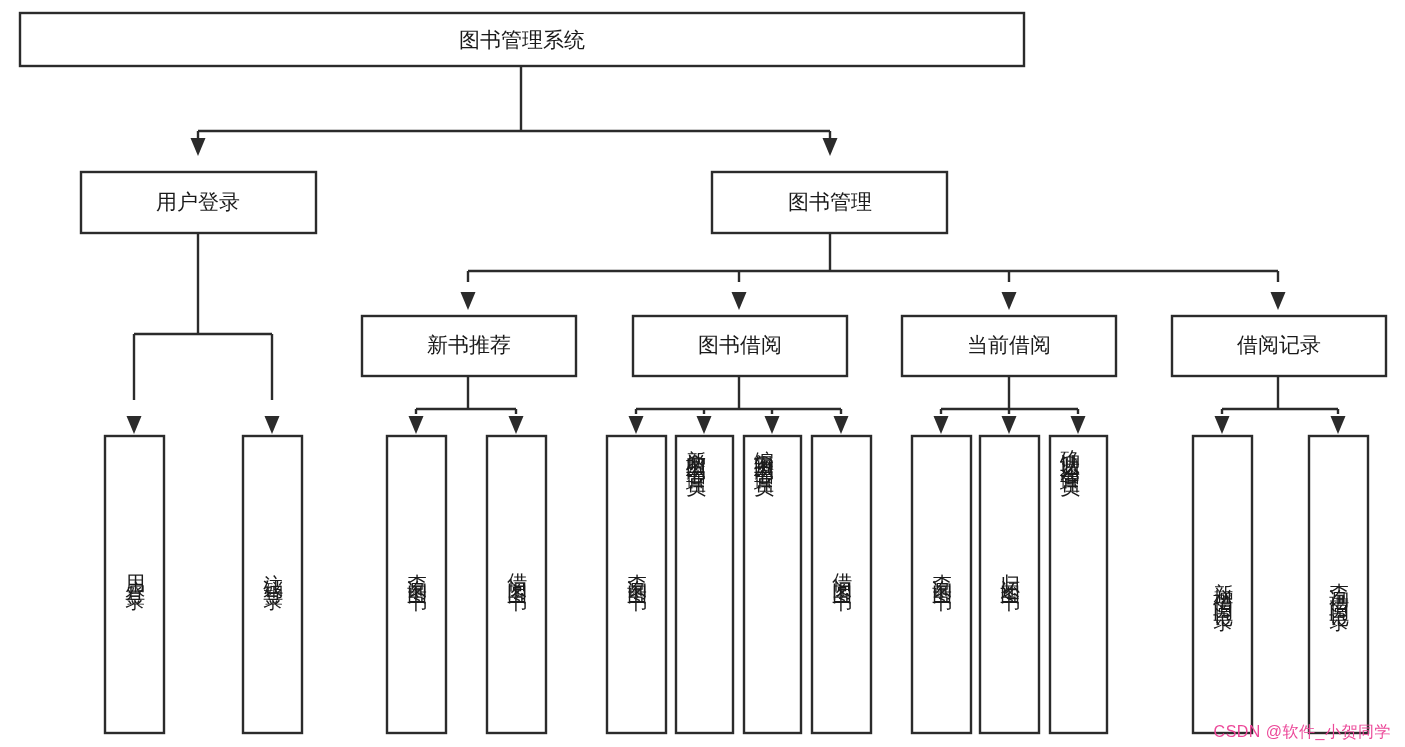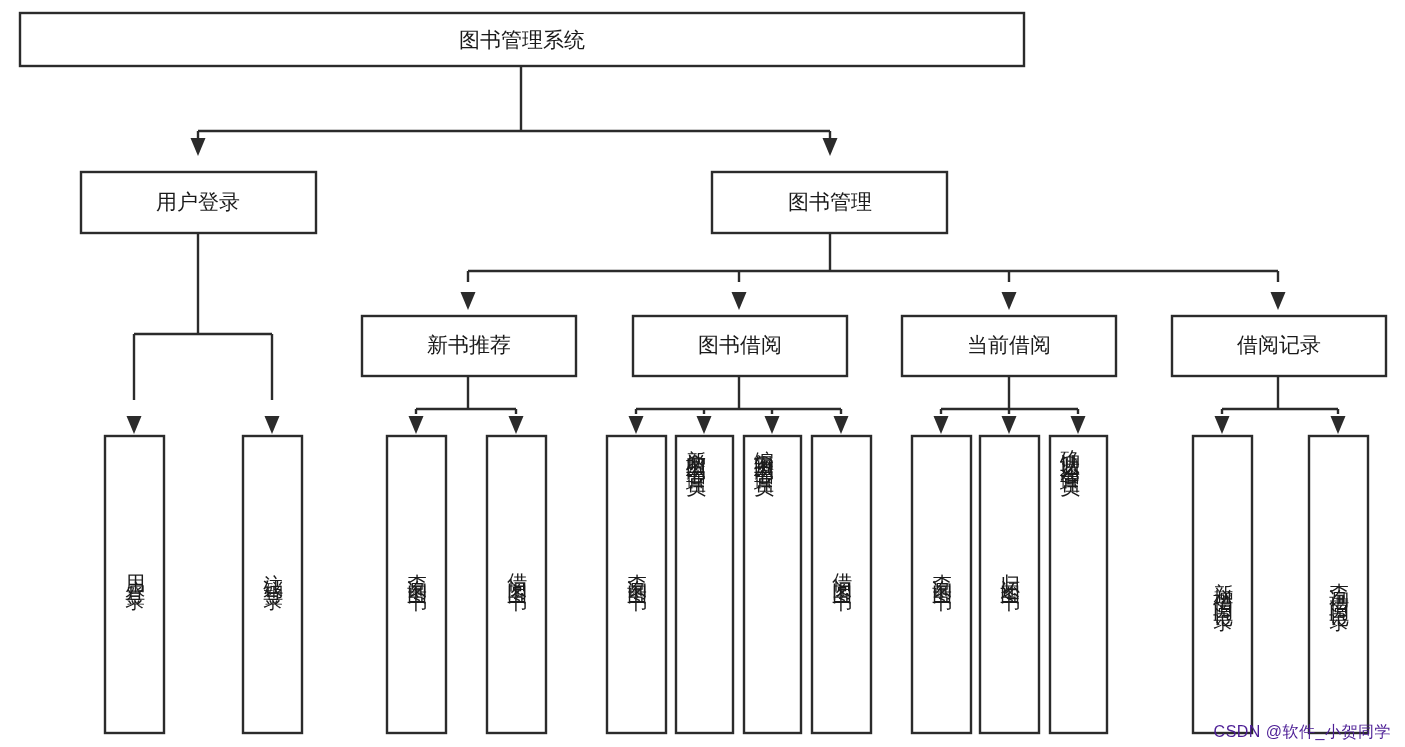--- a/index.html
+++ b/index.html
@@ -50,21 +50,21 @@
   .arrow-head {
     fill: #2b2b2b;
     stroke: none;
   }
   .watermark {
     position: absolute;
     right: 14px;
     bottom: 4px;
     font-family: "Liberation Sans", "DejaVu Sans", sans-serif;
     font-size: 16px;
-    color: #4c1d95;
+    color: #ec4899;
     white-space: nowrap;
     letter-spacing: 0.5px;
   }
 </style>
 </head>
 <body>
 
 <div id="diagram-root">
 
   <svg id="tree-svg" viewBox="0 0 1405 747">

